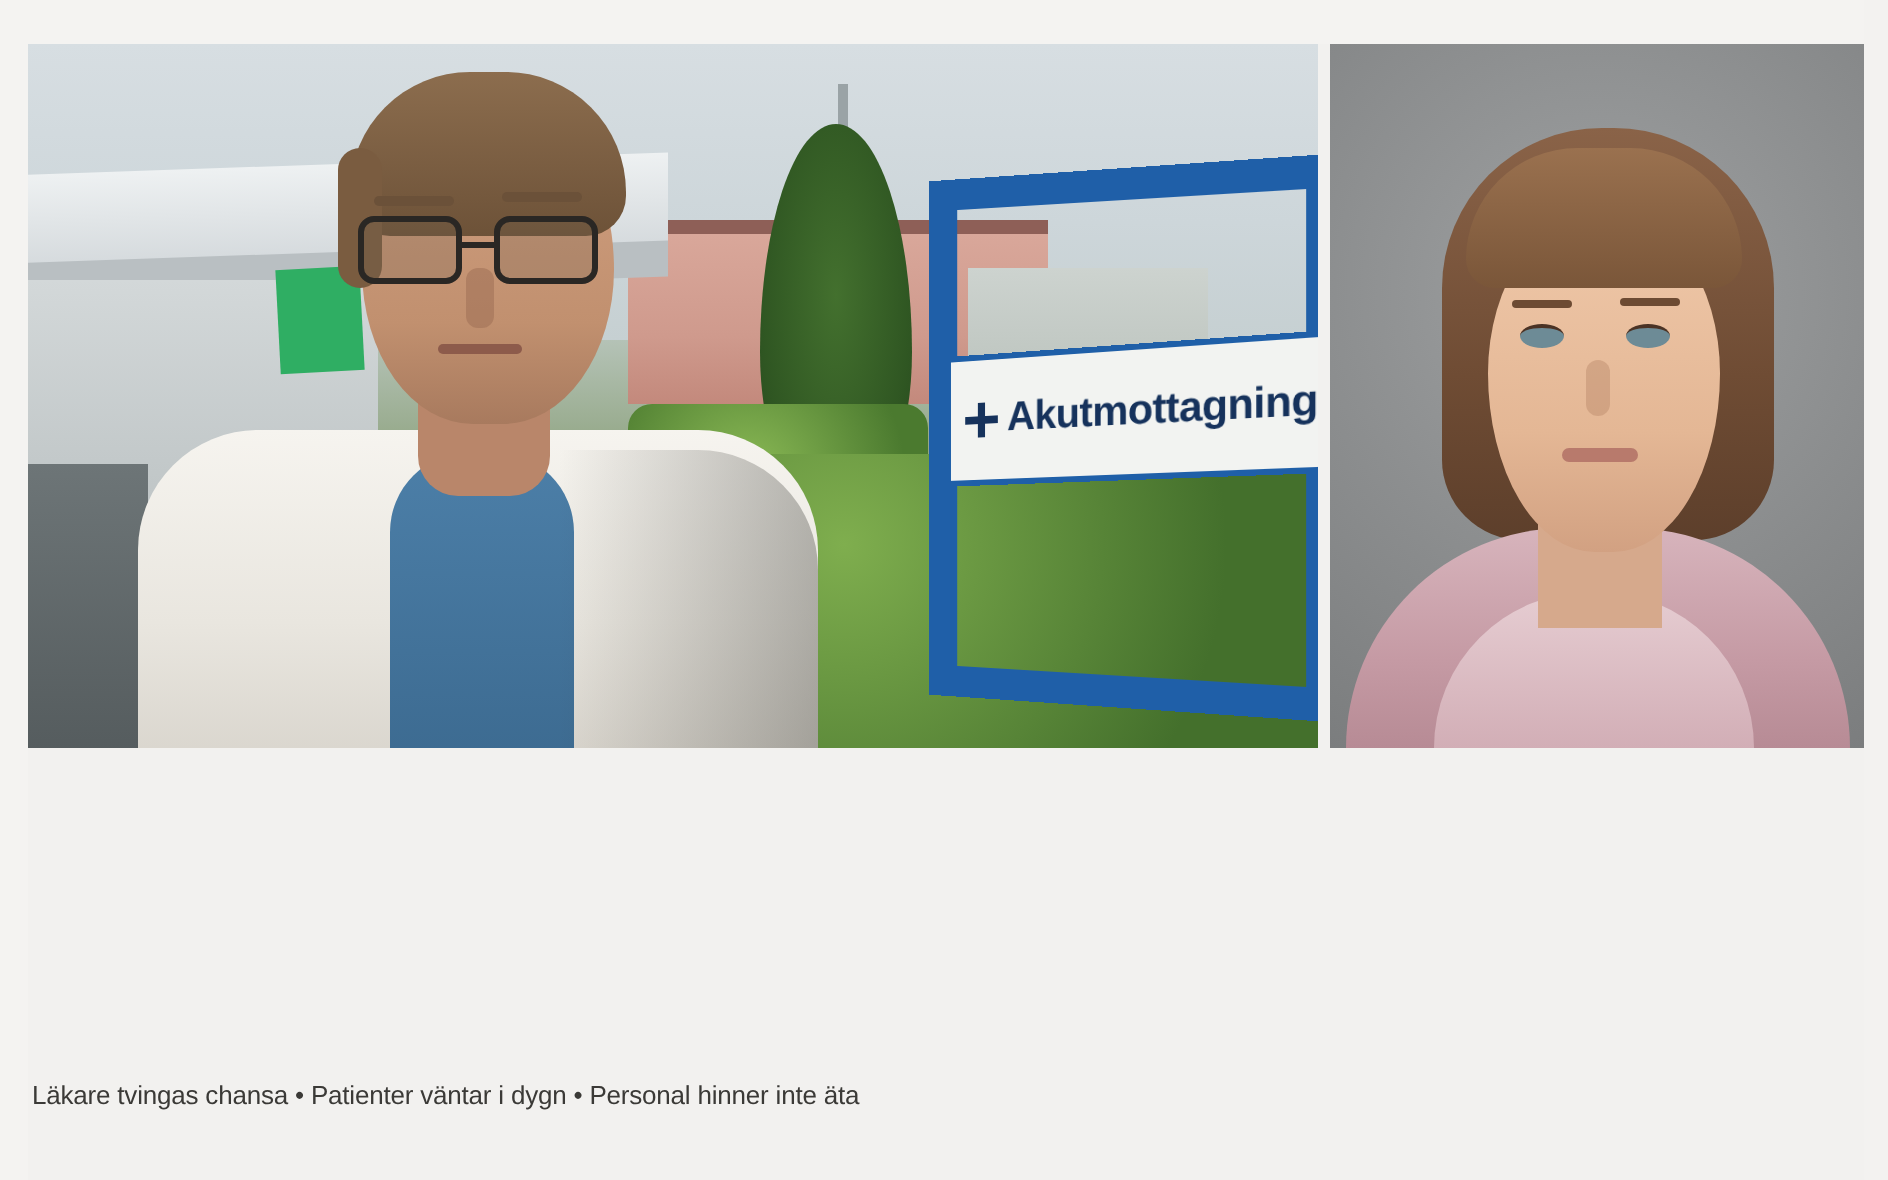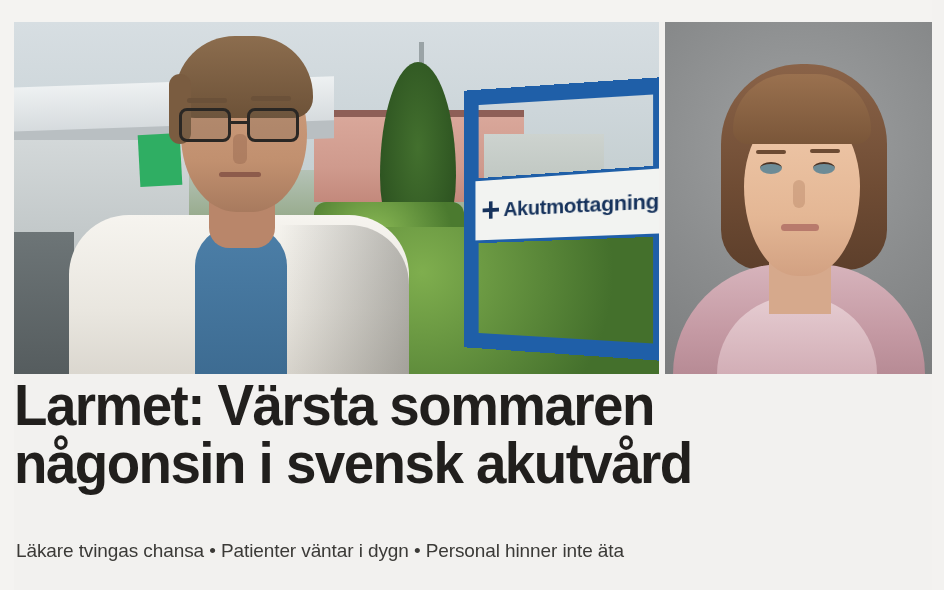--- a/index.html
+++ b/index.html
@@ -390,21 +390,21 @@
     white-space: nowrap;
   }
   .headline.line2 { margin-top: 4px; }
 
   .subhead {
     position: absolute;
     left: 16px;
     top: 540px;
     width: 918px;
     font-family: "Liberation Sans", sans-serif;
-    font-size: 19px;
+    font-size: 13px;
     color: #3b3a37;
     letter-spacing: -0.1px;
     white-space: nowrap;
   }
 </style>
 </head>
 <body>
 
 <div class="page">
 
@@ -470,20 +470,16 @@
         <div class="p-brow r"></div>
         <div class="p-eye l"></div>
         <div class="p-eye r"></div>
         <div class="p-nose"></div>
         <div class="p-mouth"></div>
       </div>
     </div>
 
   </div>
 
-  <div class="headline-block">
-    <h1 class="headline line1">Larmet: Värsta sommaren</h1>
-    <h1 class="headline line2">någonsin i svensk akutvård</h1>
-  </div>
 
   <div class="subhead">Läkare tvingas chansa • Patienter väntar i dygn • Personal hinner inte äta</div>
 
 </div>
 
 </body></html>

